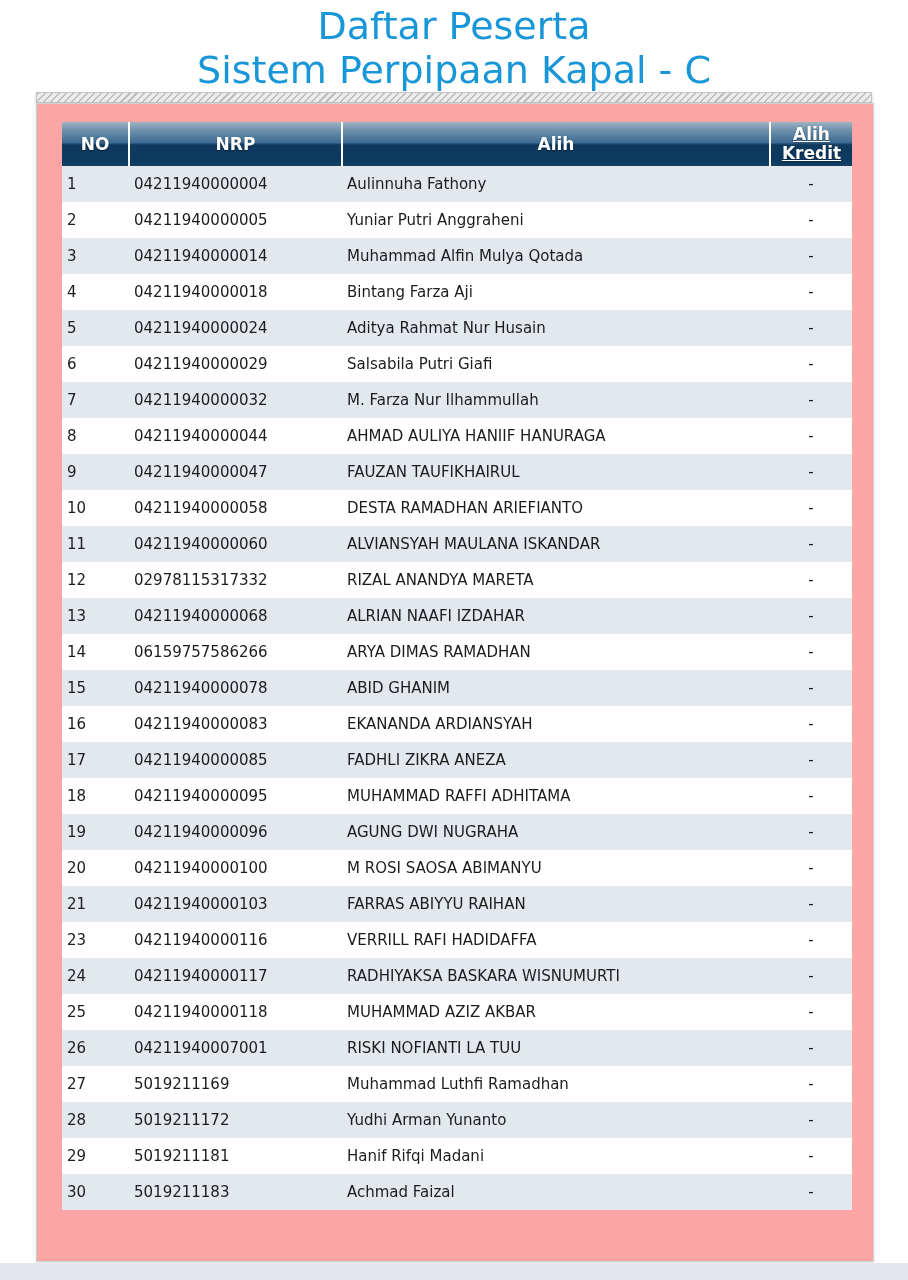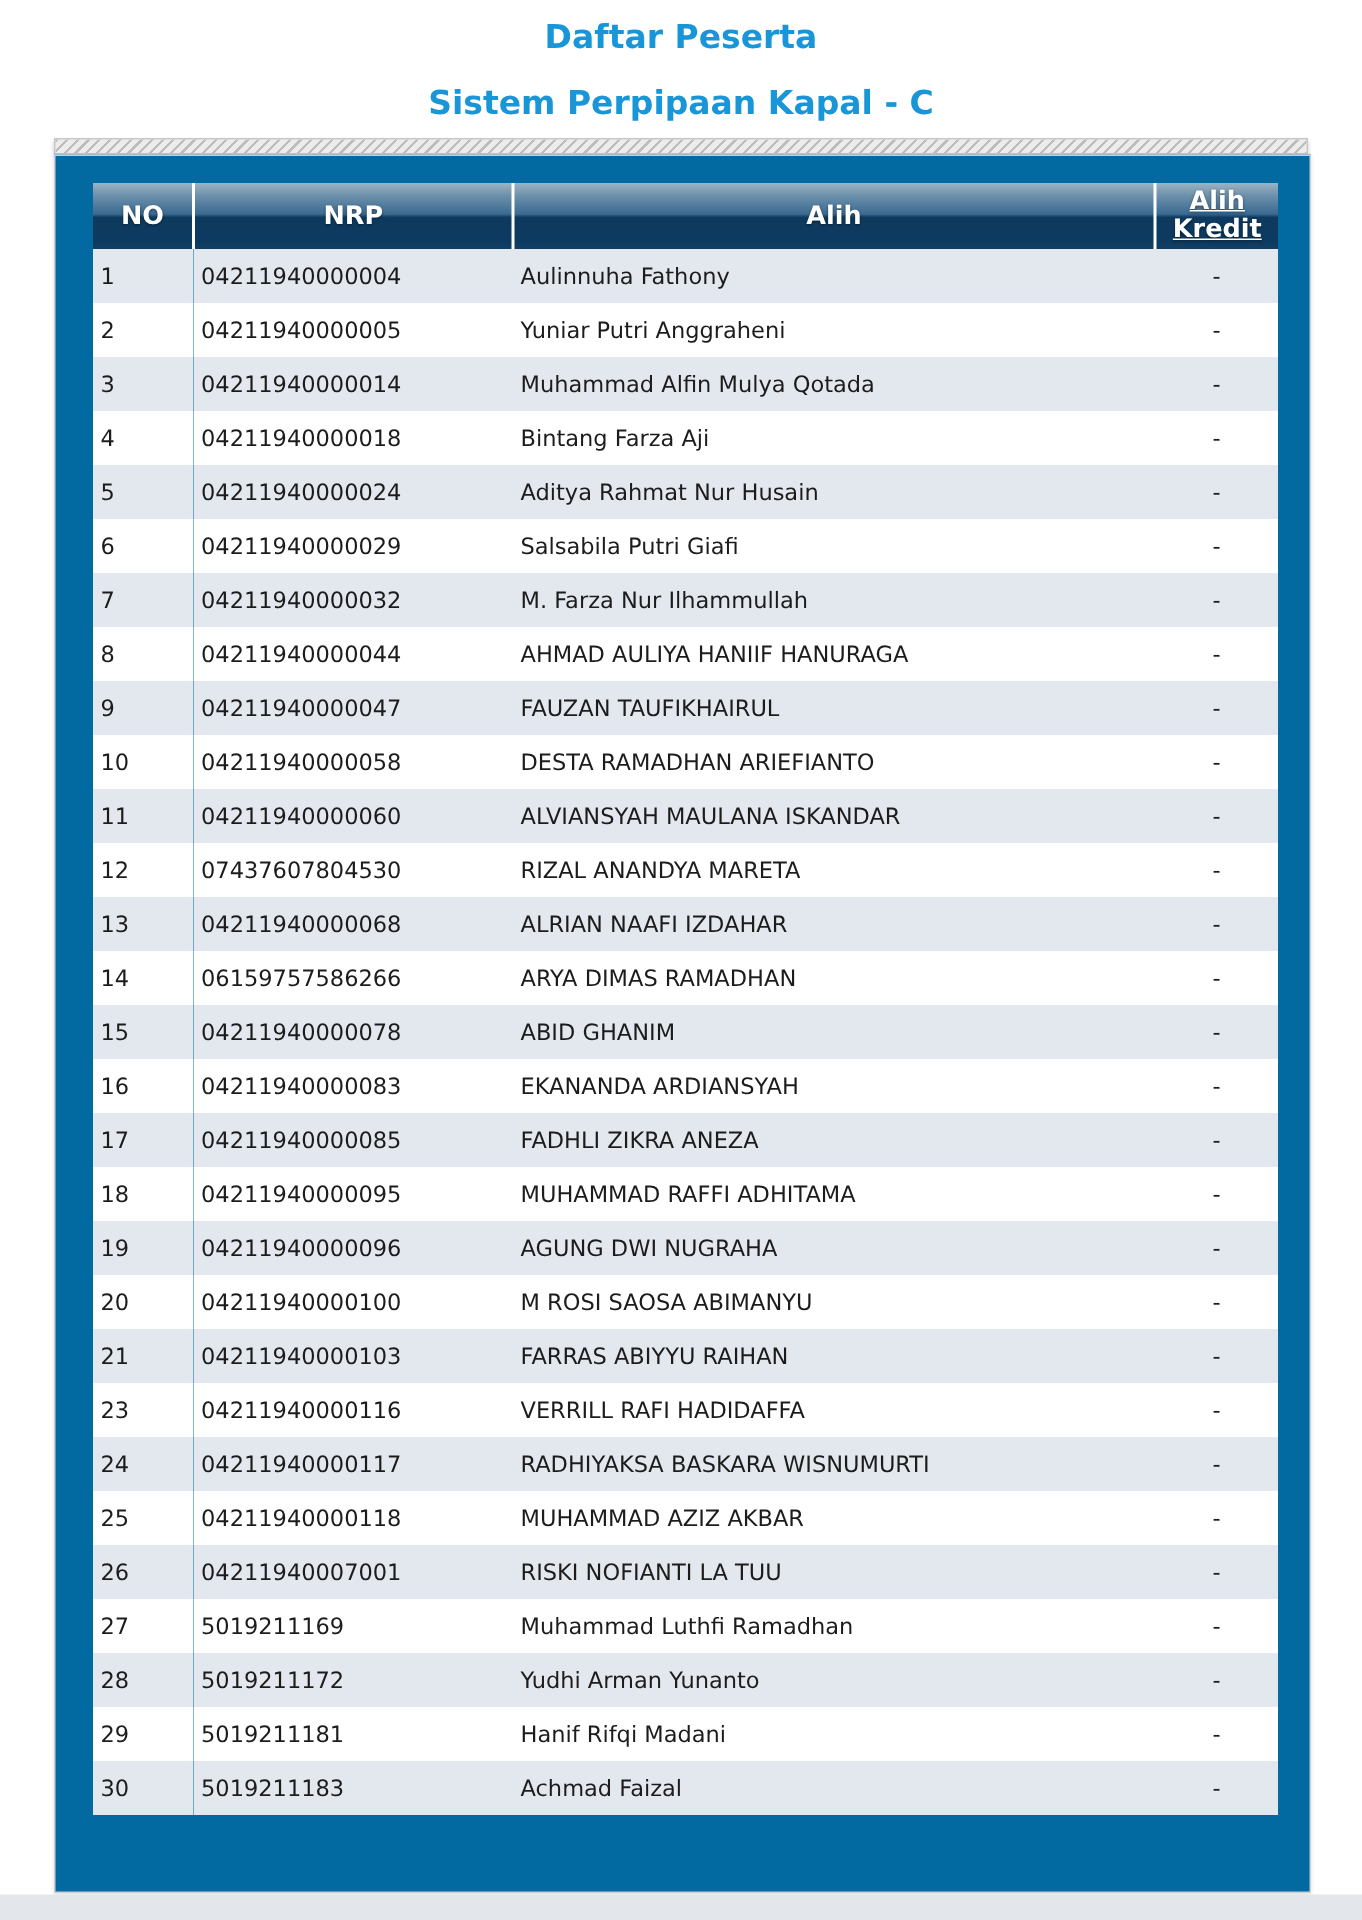--- a/index.html
+++ b/index.html
@@ -18,40 +18,40 @@
     font-family:"DejaVu Sans","Liberation Sans",sans-serif;
     position:relative;
     overflow:hidden;
   }
   .titles{
     text-align:center;
     padding-top:4px;
   }
   .title-line{
     color:var(--title_blue);
-    font-weight:bold;
-    font-size:22px;
+    font-weight:normal;
+    font-size:38px;
     line-height:44px;
     letter-spacing:0px;
   }
   .hatch-bar{
     position:absolute;
     left:36px; top:92px;
     width:836px; height:11px;
     background:repeating-linear-gradient(135deg,
       #bdbdbd 0px, #bdbdbd 1.5px,
       #ececec 1.5px, #ececec 5px);
     border:1px solid #c6c6c6;
     box-shadow:0 2px 3px rgba(0,0,0,0.22);
   }
   .card{
     position:absolute;
     left:36px; top:103px;
     width:838px; height:1159px;
-    background:#0369a1;
+    background:#fca5a5;
     border:1px solid var(--card_border);
     box-shadow:0 1px 3px rgba(0,0,0,0.12);
   }
   table.participants{
     border-collapse:collapse;
     table-layout:fixed;
     width:790px;
     margin:18px 0 0 25px;
   }
   col.c-no{width:67px;}
@@ -188,21 +188,21 @@
           <td>-</td>
         </tr>
         <tr>
           <td>11</td>
           <td>04211940000060</td>
           <td>ALVIANSYAH MAULANA ISKANDAR</td>
           <td>-</td>
         </tr>
         <tr>
           <td>12</td>
-          <td>07437607804530</td>
+          <td>02978115317332</td>
           <td>RIZAL ANANDYA MARETA</td>
           <td>-</td>
         </tr>
         <tr>
           <td>13</td>
           <td>04211940000068</td>
           <td>ALRIAN NAAFI IZDAHAR</td>
           <td>-</td>
         </tr>
         <tr>

